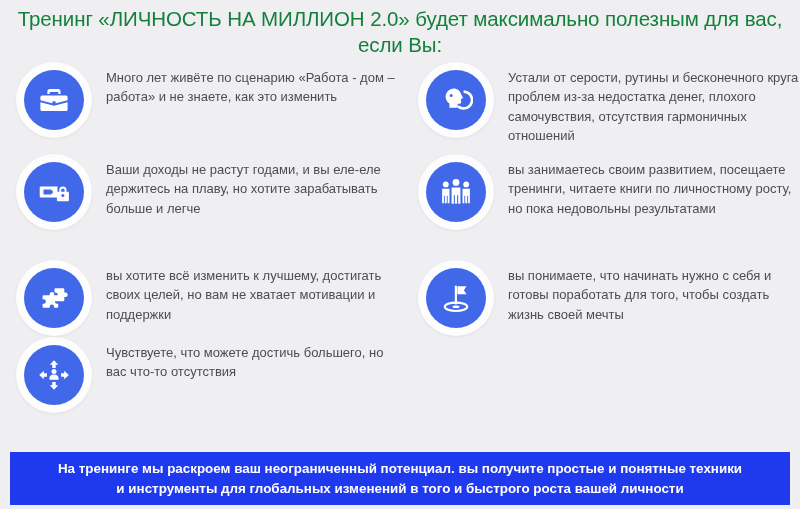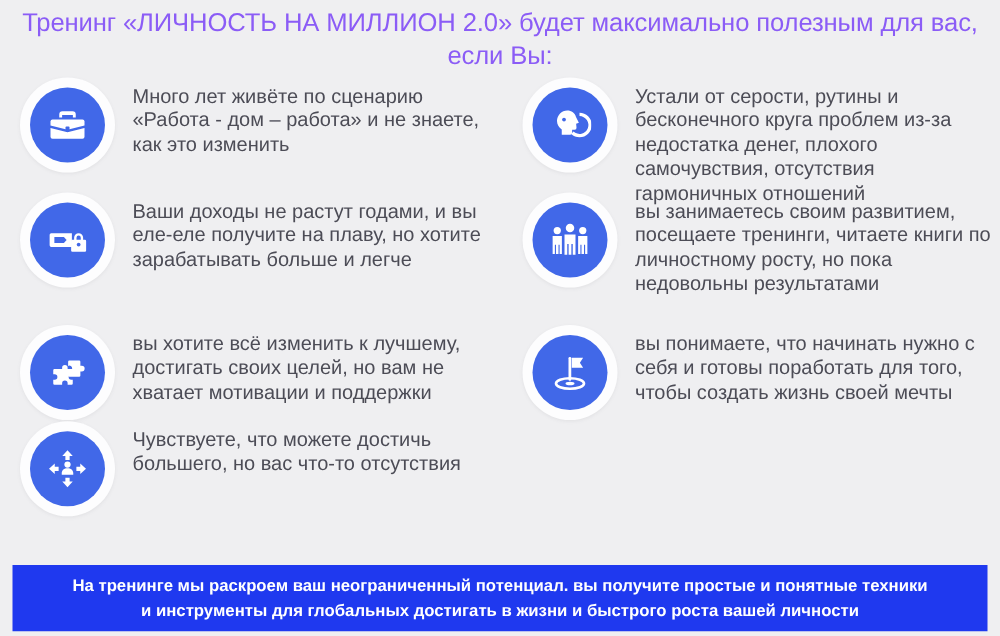--- a/index.html
+++ b/index.html
@@ -9,21 +9,21 @@
     font-family:"Liberation Sans","DejaVu Sans",sans-serif;
     overflow:hidden;
     position:relative;
   }
   .page{position:relative;width:800px;height:509px;}
 
   
   .title{
     position:absolute;left:0;top:6px;width:800px;
     text-align:center;
-    color:#8b5cf6;
+    color:#15803d;
     font-size:20.5px;
     line-height:26px;
     font-weight:400;
     letter-spacing:-0.1px;
     padding:0 12px;
     box-sizing:border-box;
   }
 
   
   .col{position:absolute;top:58px;width:390px;}
@@ -47,21 +47,21 @@
   .badge .disc{
     width:60px;height:60px;border-radius:50%;
     background:#4168e8;
     display:flex;align-items:center;justify-content:center;
   }
   .badge svg{display:block;}
 
   .txt{
     flex:1 1 auto;
     color:#4c4c56;
-    font-size:16px;
+    font-size:13px;
     line-height:19.4px;
     padding-left:14px;
     padding-top:6px;
     padding-right:4px;
   }
 
   
   .p0{position:absolute;top:4px;left:0;right:0;}
   .p1{position:absolute;top:96px;left:0;right:0;}
   .p2{position:absolute;top:202px;left:0;right:0;}
@@ -114,21 +114,21 @@
           <span>
             <svg width="34" height="34" viewBox="0 0 34 34" fill="#ffffff">
               <path d="M4 11.5h16.5v11H4a1.3 1.3 0 0 1-1.3-1.3v-8.4A1.3 1.3 0 0 1 4 11.5z"></path>
               <path d="M6.5 14.6h7.6l2.2 2.4-2.2 2.4H6.5z" fill="#4168e8"></path>
               <path d="M22.3 15.1a3.6 3.6 0 0 1 7.2 0v1.6h1.4a1 1 0 0 1 1 1v7.6a1 1 0 0 1-1 1H20.9a1 1 0 0 1-1-1v-7.6a1 1 0 0 1 1-1h1.4zm1.9 1.6h3.4v-1.6a1.7 1.7 0 0 0-3.4 0z"></path>
               <circle cx="25.9" cy="20.6" r="1.5" fill="#4168e8"></circle>
             </svg>
           </span>
         </div>
       </div>
-      <div class="txt">Ваши доходы не растут годами, и вы еле-еле получите на плаву, но хотите зарабатывать больше и легче</div>
+      <div class="txt">Ваши доходы не растут годами, и вы еле-еле держитесь на плаву, но хотите зарабатывать больше и легче</div>
     </div>
 
     <div class="item p2">
       <div class="badge">
         <div class="disc">
           <span>
             <svg width="34" height="34" viewBox="0 0 34 34" fill="#ffffff">
               <path d="M18.5 7.3h7.8a1 1 0 0 1 1 1v3.2h1.1a2.3 2.3 0 1 1 0 4.6h-1.1v3.2a1 1 0 0 1-1 1h-7.8a1 1 0 0 1-1-1v-3.4a2.3 2.3 0 1 0 0-4.2V8.3a1 1 0 0 1 1-1z"></path>
               <path d="M6.6 14.2h6.1v-1.1a2.2 2.2 0 1 1 4.4 0v1.1h3.1a1 1 0 0 1 1 1v3.1h-1.1a2.2 2.2 0 1 0 0 4.4h1.1v3.1a1 1 0 0 1-1 1h-3.1v-1.1a2.2 2.2 0 1 0-4.4 0v1.1H6.6a1 1 0 0 1-1-1v-3.1h1.1a2.2 2.2 0 1 0 0-4.4H5.6v-3.1a1 1 0 0 1 1-1z"></path>
             </svg>
@@ -207,17 +207,17 @@
         </div>
       </div>
       <div class="txt">вы понимаете, что начинать нужно с себя и готовы поработать для того, чтобы создать жизнь своей мечты</div>
     </div>
 
   </div>
 
   <div class="banner">
     <div>
       <span>На тренинге мы раскроем ваш неограниченный потенциал. вы получите простые и понятные техники</span>
-      <span>и инструменты для глобальных достигать в жизни и быстрого роста вашей личности</span>
+      <span>и инструменты для глобальных изменений в того и быстрого роста вашей личности</span>
     </div>
   </div>
 
 </div>
 
 </body></html>

